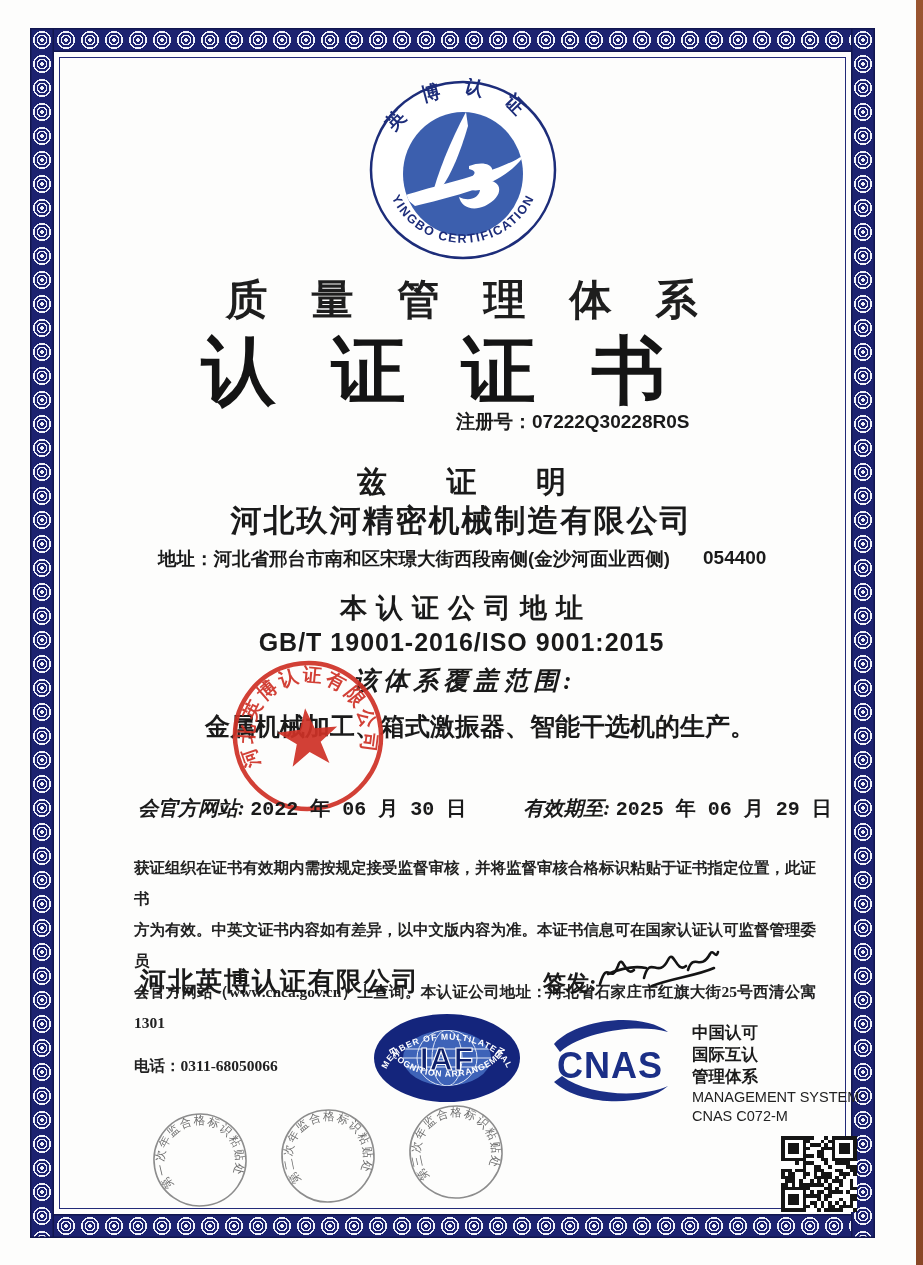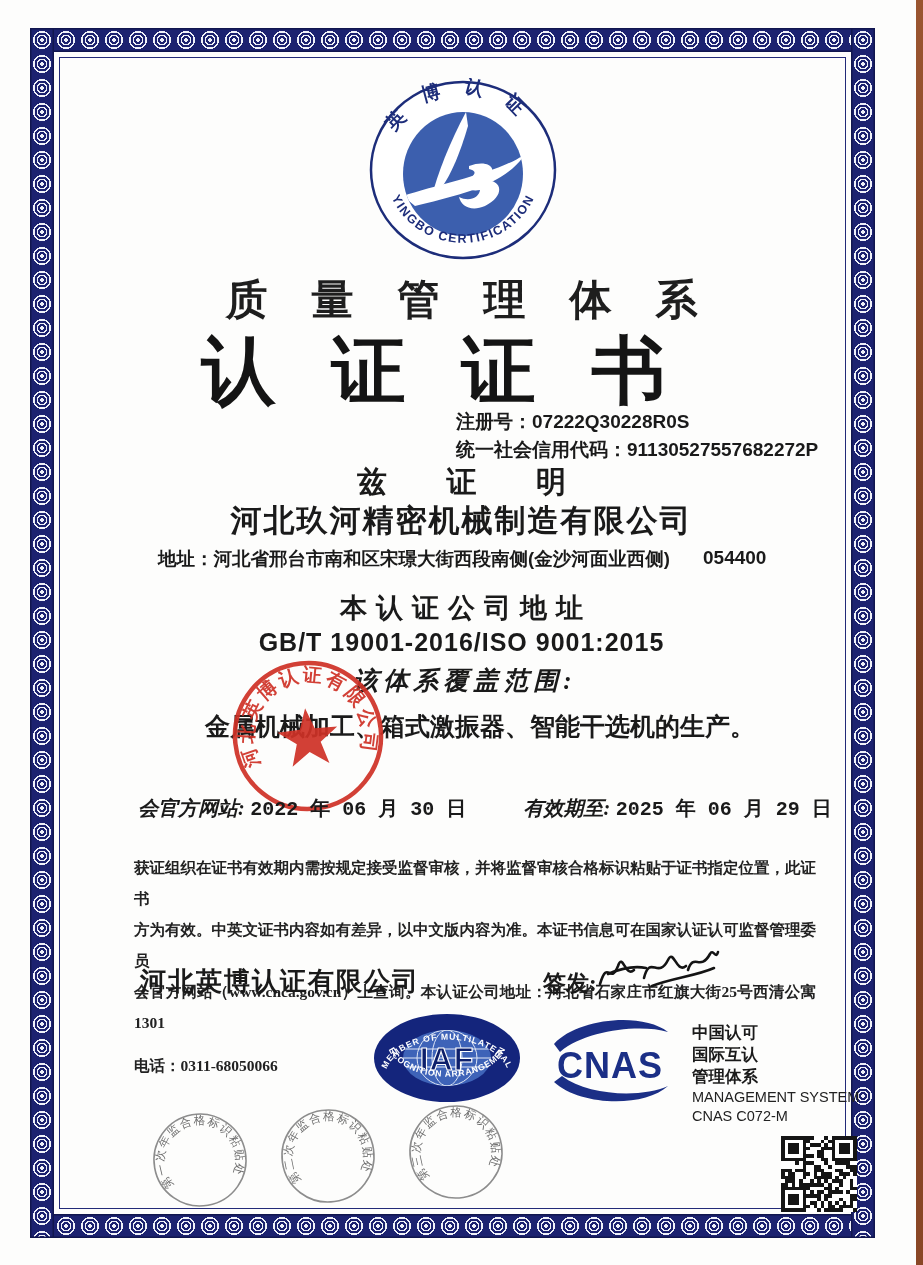--- a/index.html
+++ b/index.html
@@ -112,21 +112,20 @@
     <text font-size="12.5" font-weight="bold" fill="#1d2d7a" letter-spacing="1.5" font-family="'Liberation Sans',sans-serif">
       <textPath href="#lgBot" startOffset="50%" text-anchor="middle">YINGBO CERTIFICATION</textPath>
     </text>
   </svg>
 
   <div class="abs center title-series">质量管理体系</div>
   <div class="abs center title-main">认证证书</div>
 
   <div class="abs reg-block">
     <div>注册号：07222Q30228R0S</div>
-    <div>统一社会信用代码：91130527557682272P</div>
   </div>
 
   <div class="abs center company">河北玖河精密机械制造有限公司</div>
   <div class="abs center hereby serif">兹 证 明</div>
   <div class="abs addr-row">地址：河北省邢台市南和区宋璟大街西段南侧(金沙河面业西侧)</div>
   <div class="abs postcode">054400</div>
 
   <div class="abs center conform serif">本认证公司地址</div>
   <div class="abs center std-code">GB/T 19001-2016/ISO 9001:2015</div>
   <div class="abs center scope-label serif">该体系覆盖范围:</div>

